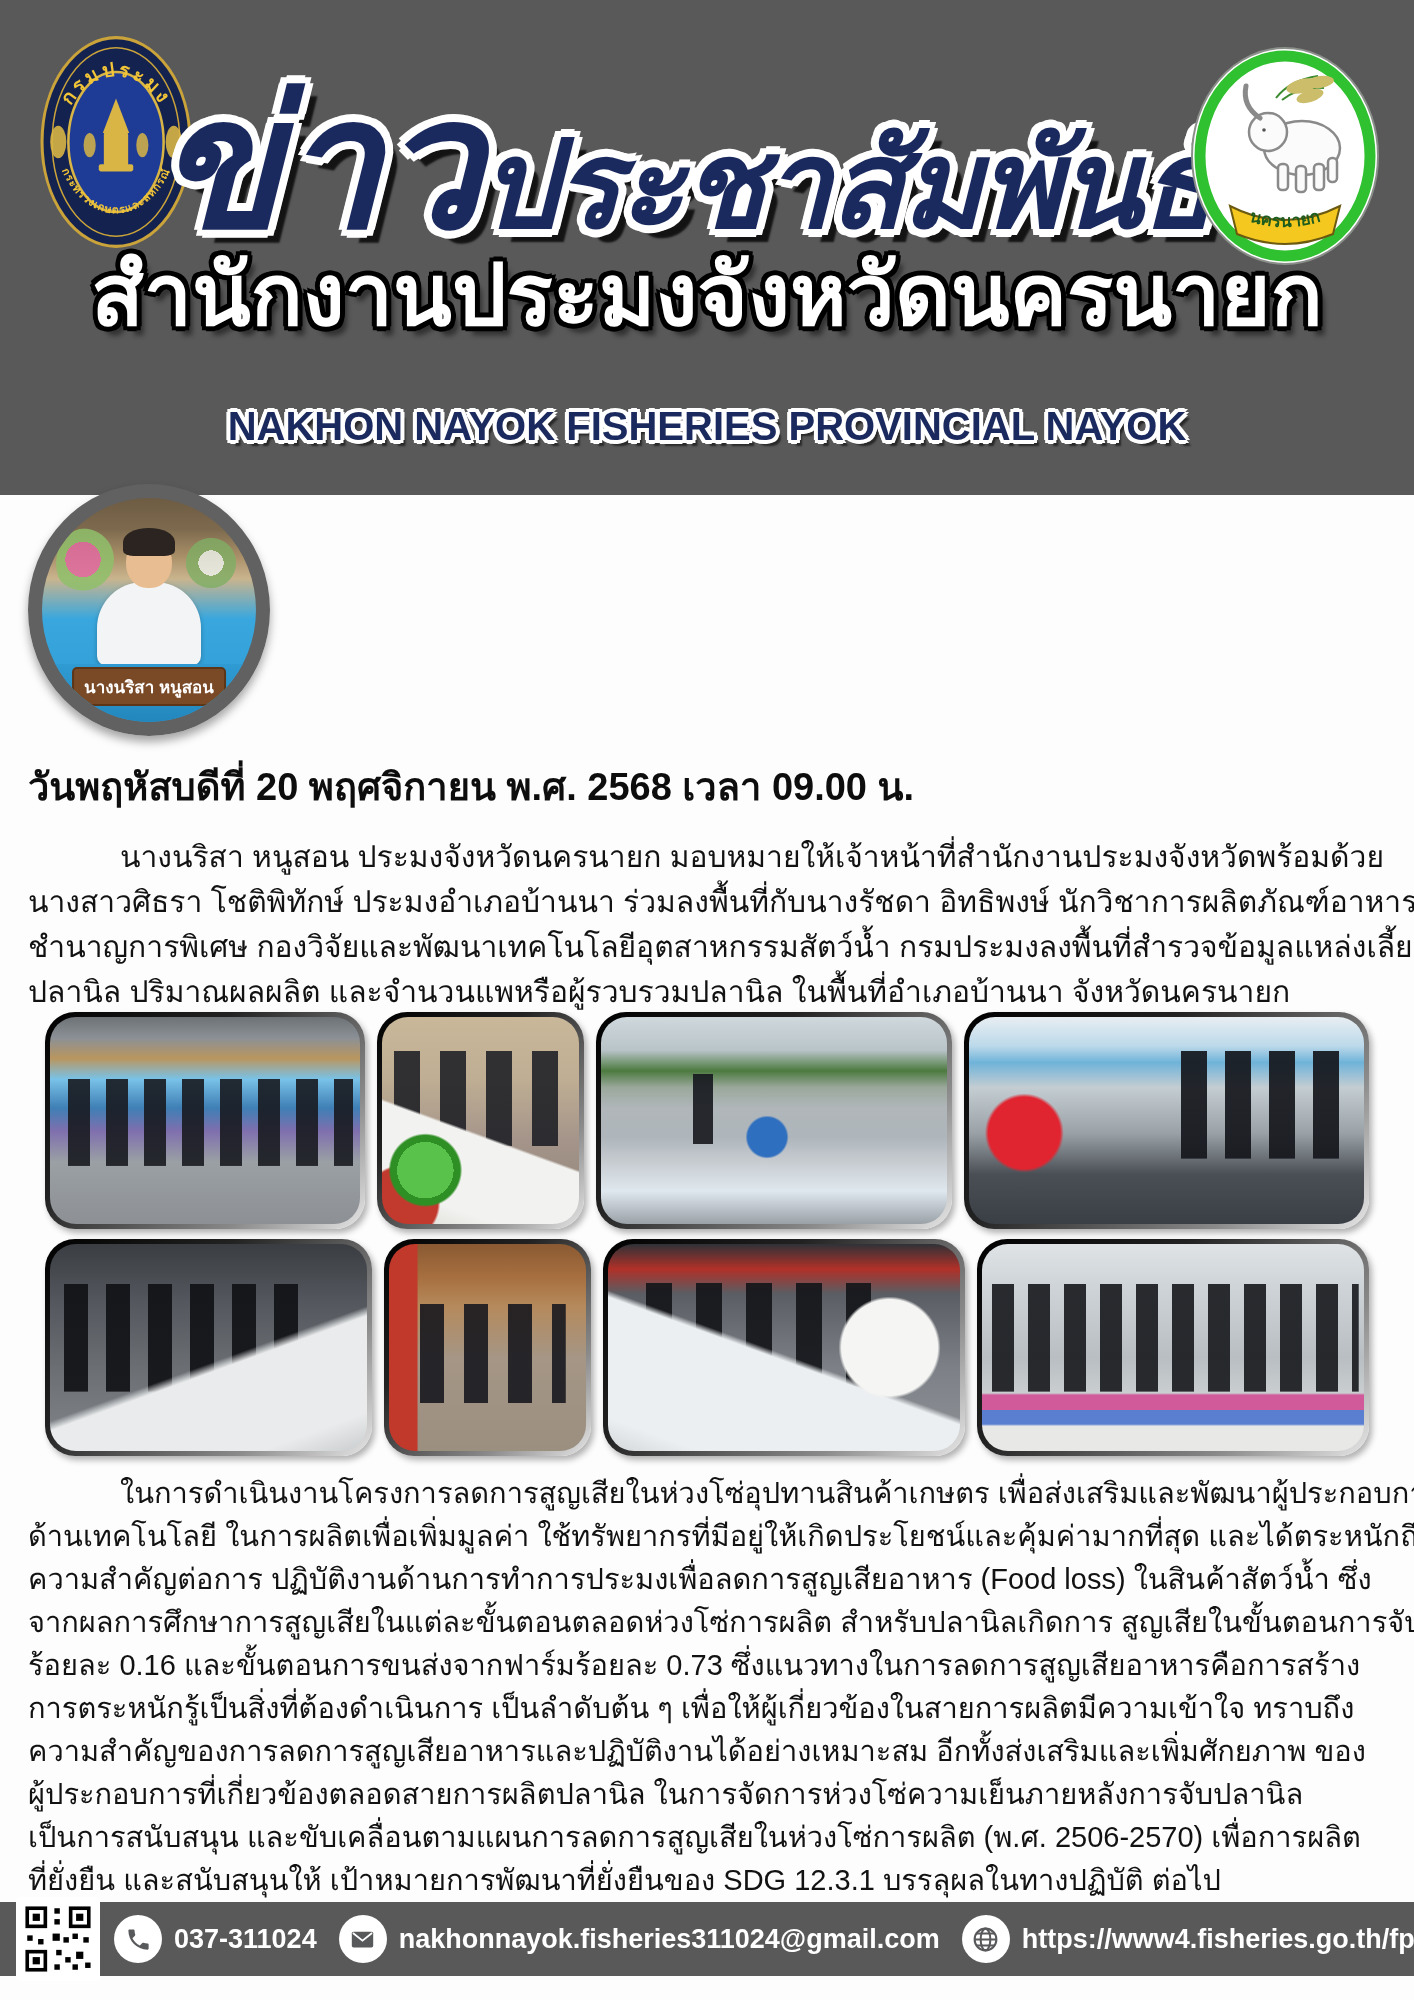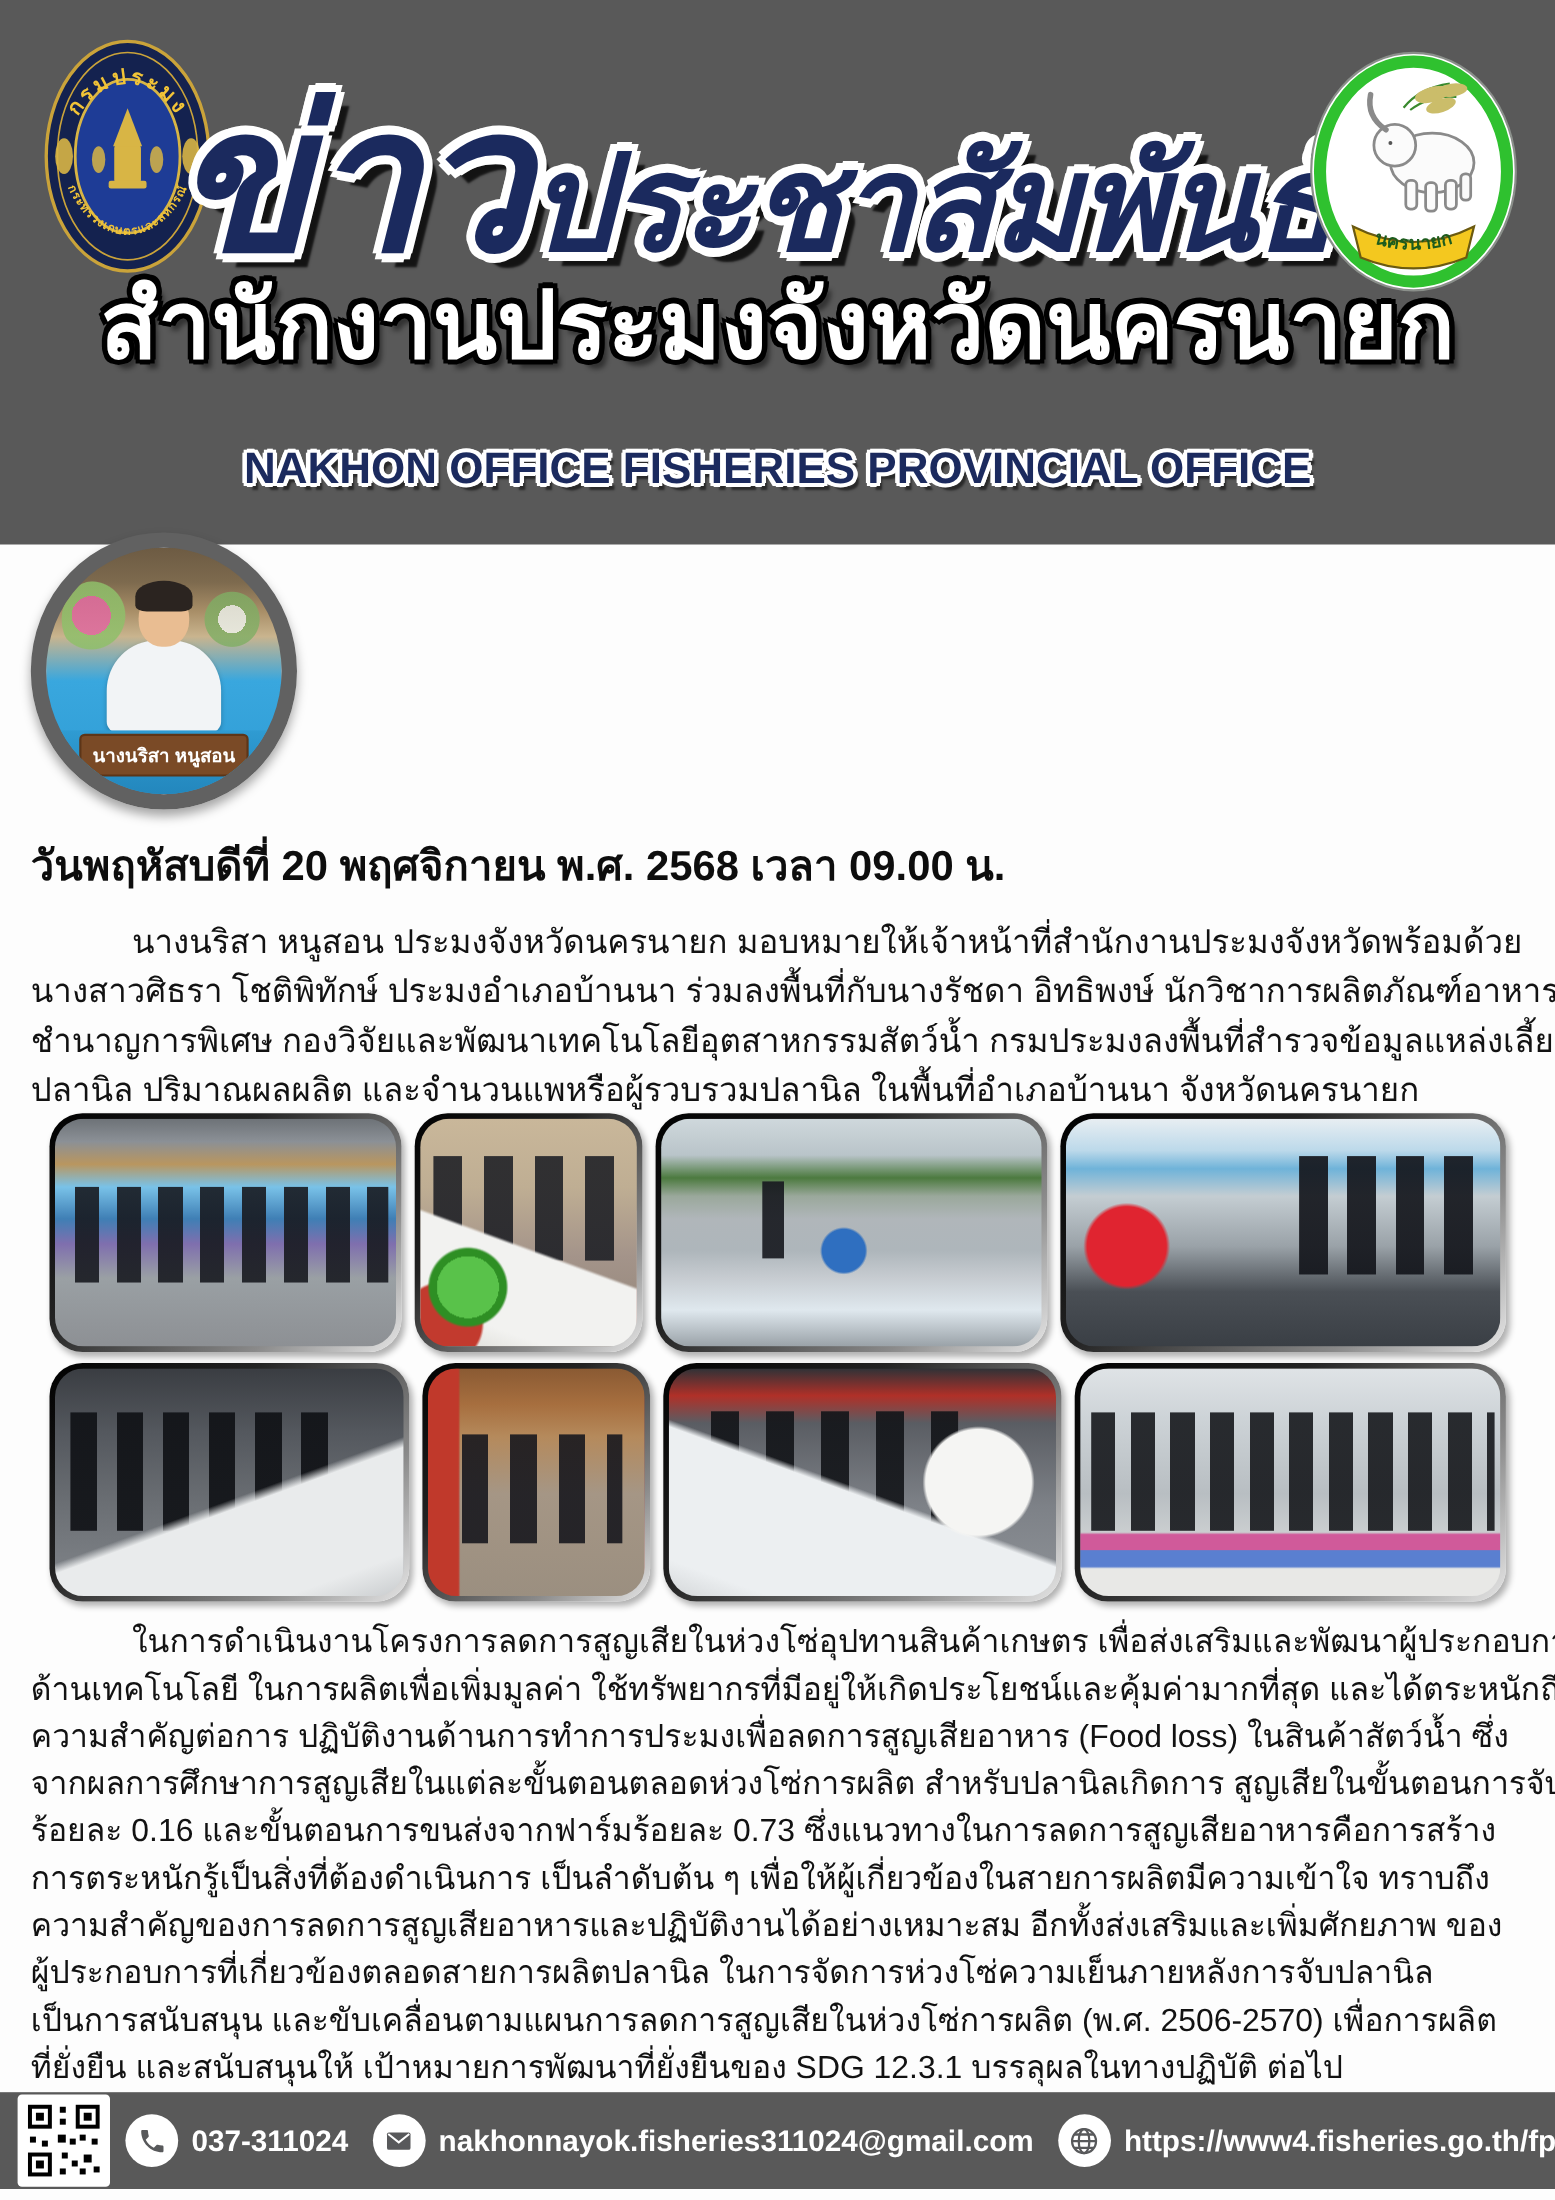--- a/index.html
+++ b/index.html
@@ -123,21 +123,21 @@
     radial-gradient(circle at 80% 50%, #f5f5f3 0 16%, transparent 17%),
     linear-gradient(200deg, transparent 52%, #eceff1 54% 90%, #d4d7d9 100%),
     repeating-linear-gradient(90deg, rgba(18,20,24,.9) 0 26px, rgba(18,20,24,0) 26px 50px) 30% 38% / 64% 50% no-repeat,
     linear-gradient(180deg,#2f3237 0%, #b03028 12%, #5a5d63 24%, #7d8187 60%, #8f9398 100%); }
   .p8 { background:
     linear-gradient(180deg, transparent 72%, #d05a9a 73% 80%, #5a7fd0 80% 87%, #e8e8e6 88% 100%),
     repeating-linear-gradient(90deg, rgba(22,24,28,.9) 0 22px, rgba(22,24,28,0) 22px 36px) 10px 40% / 96% 52% no-repeat,
     linear-gradient(180deg,#dfe3e6 0%, #cdd3d7 22%, #b8bec2 55%, #e8e8e6 100%); }
 
   
-  .footer { position:absolute; left:0; top:1902px; width:1414px; height:88px; background:#595959;
+  .footer { position:absolute; left:0; top:1902px; width:1414px; height:74px; background:#595959;
     display:flex; align-items:center; padding:0 16px; gap:14px; }
   .qr { width:84px; height:84px; background:#fff; border-radius:4px; padding:4px; flex:0 0 auto; }
   .contact { display:flex; align-items:center; gap:12px; }
   .icon-circle { width:48px; height:48px; border-radius:50%; background:#fff; flex:0 0 auto;
     display:flex; align-items:center; justify-content:center; }
   .contact-text { color:#fff; font-size:27px; font-weight:800; white-space:nowrap; }
   .gap-email { margin-left:8px; } .gap-web { margin-left:8px; }
 
   .seal-top-text { font-weight:800; letter-spacing:3px; }
   .seal-bottom-text { font-weight:700; letter-spacing:1px; }
@@ -204,21 +204,21 @@
         <rect x="138" y="112" width="9" height="24" rx="4"></rect>
         <circle cx="74" cy="84" r="1.8" fill="#555" stroke="none"></circle>
       </g>
       <path d="M40 160 q55 28 110 0 l-7 28 q-48 20 -96 0 z" fill="#f4c81f" stroke="#6b5a10" stroke-width="2"></path>
       <text font-size="17" font-weight="bold" fill="#1d5c1d">
         <textPath href="#bannerArc" startOffset="50%" text-anchor="middle">นครนายก</textPath>
       </text>
     </svg>
 
     <div class="office-th">สำนักงานประมงจังหวัดนครนายก</div>
-    <div class="office-en">NAKHON OFFICE FISHERIES PROVINCIAL OFFICE</div>
+    <div class="office-en">NAKHON NAYOK FISHERIES PROVINCIAL NAYOK</div>
   </div>
 
   <div class="profile">
     <div class="pp-flower-l"></div>
     <div class="pp-flower-r"></div>
     <div class="pp-shirt"></div>
     <div class="pp-head"></div>
     <div class="pp-hair"></div>
     <div class="pp-desk"></div>
     <div class="pp-plate">นางนริสา หนูสอน</div>

